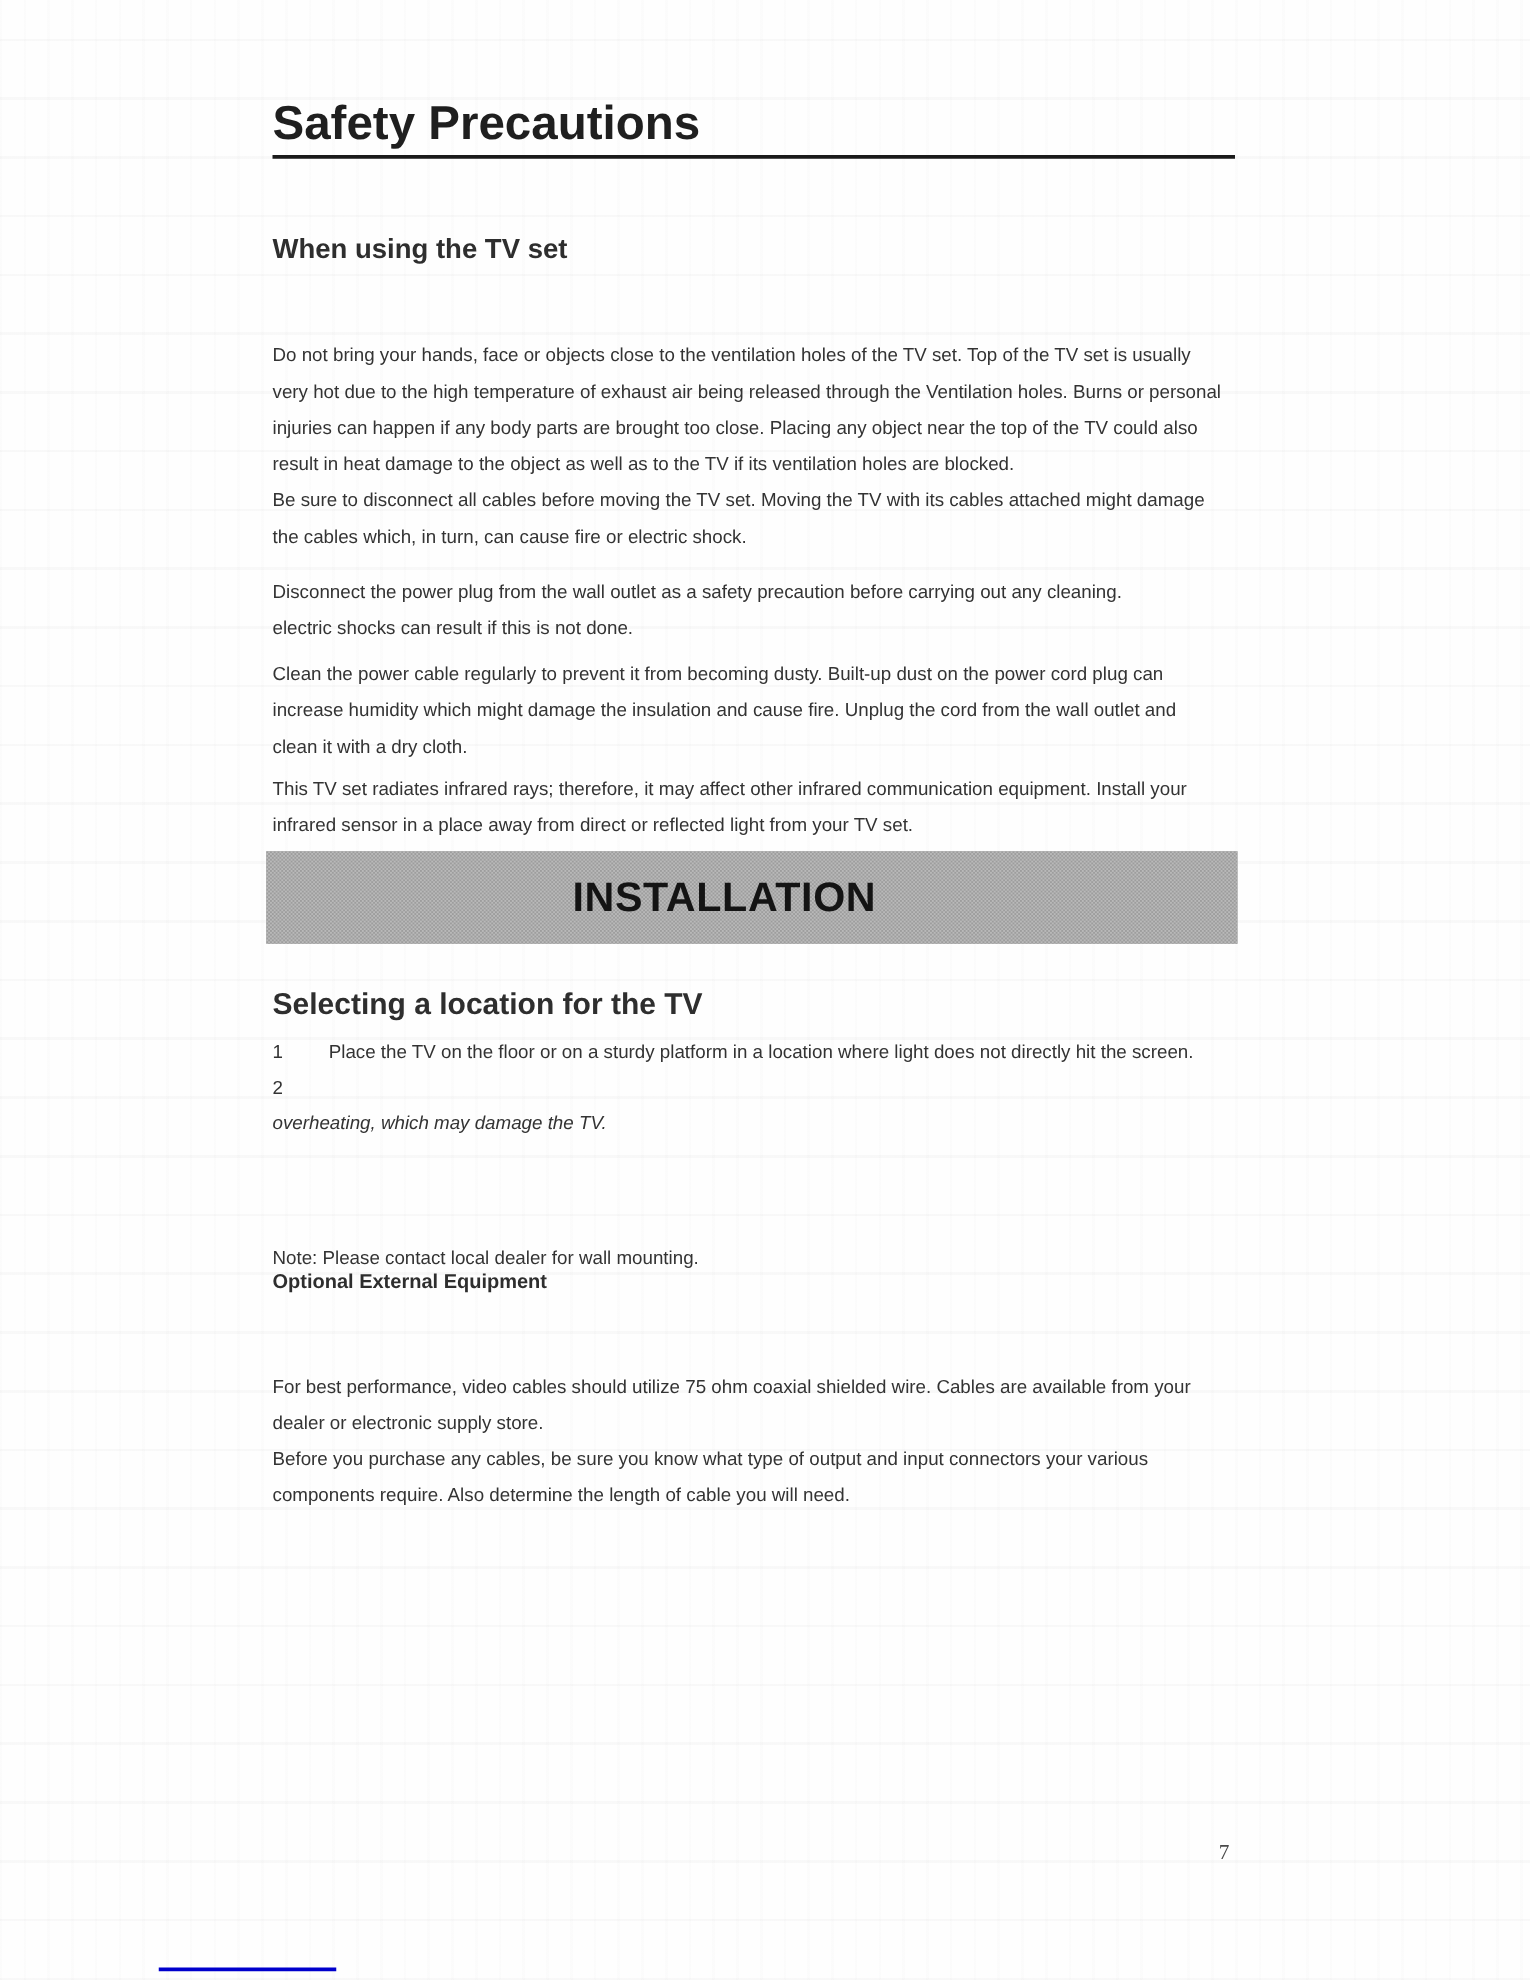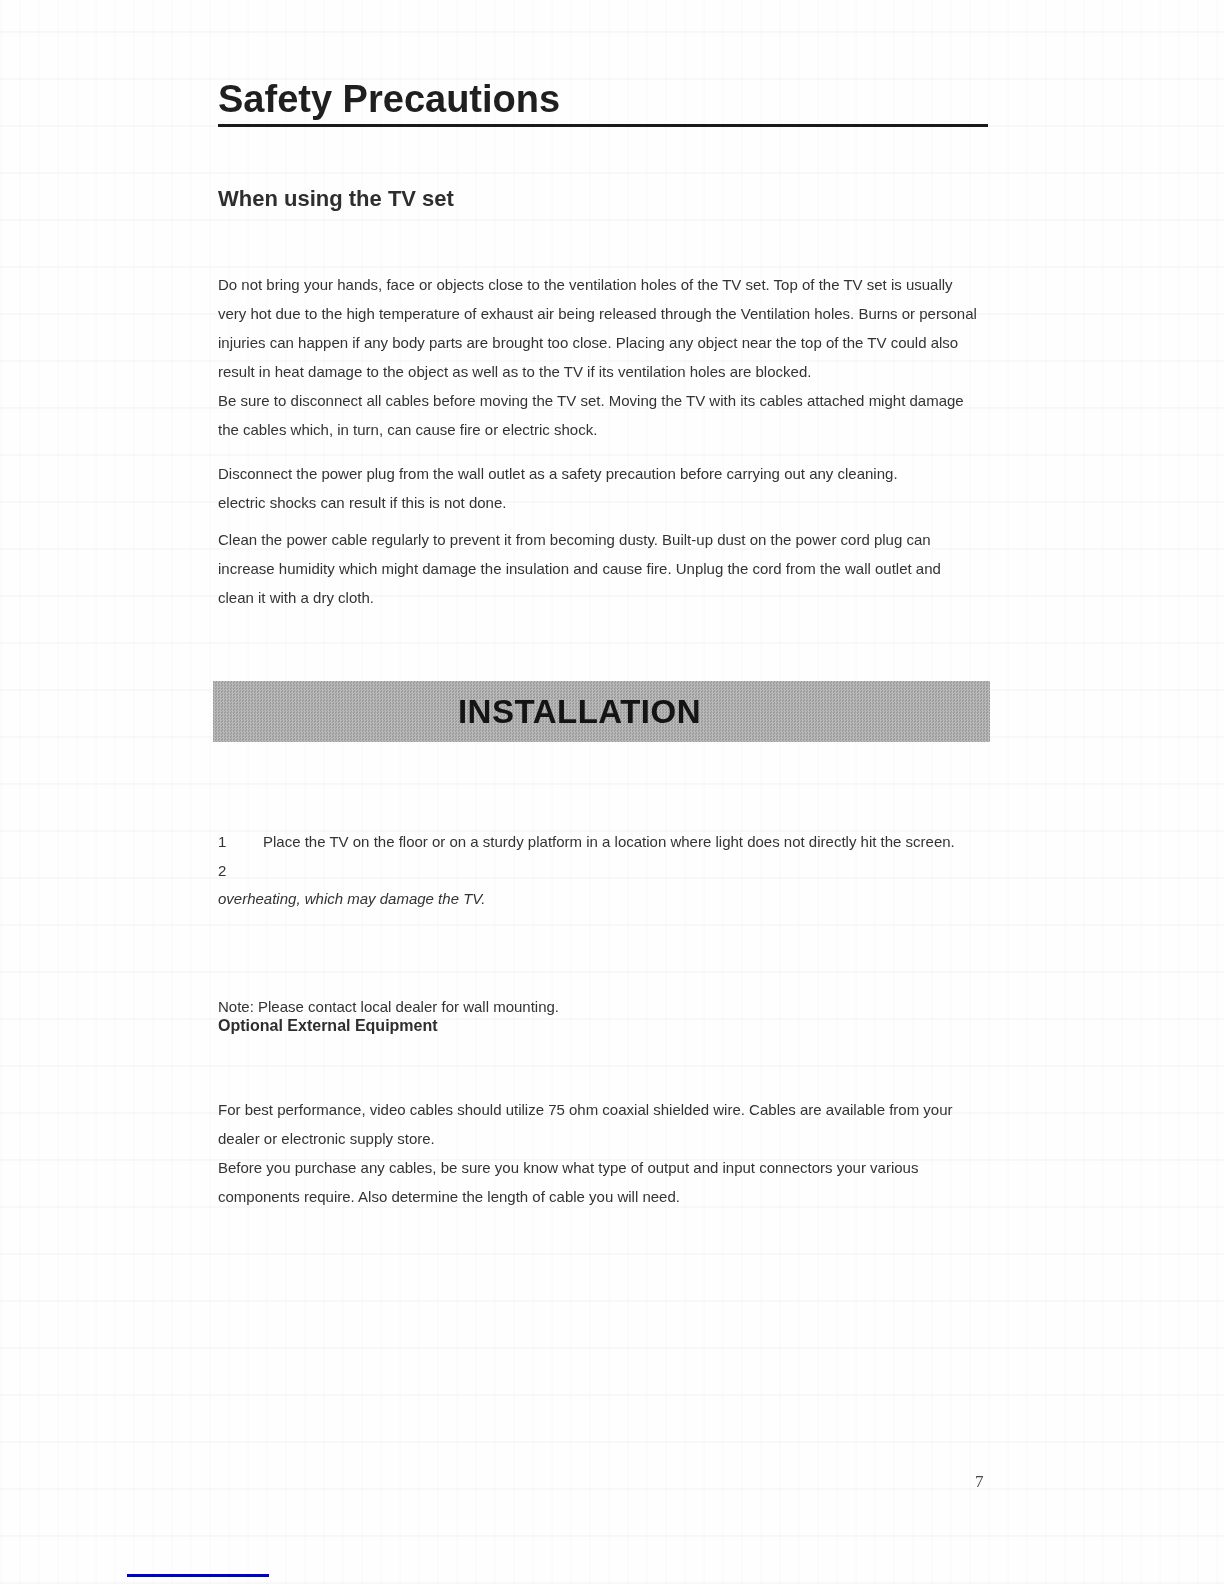--- a/index.html
+++ b/index.html
@@ -42,21 +42,21 @@
     white-space:pre;
     margin-top:48px;
   }
   .block-a { top:222px; }
   .block-b { top:411px; }
   .block-c { top:477px; }
   .block-d { top:569px; }
   .block-e { top:1047px; }
   .note-line { top:944px; }
   .banner {
-    position:absolute; left:213px; top:681px; width:777px; height:61px;
+    position:absolute; left:213px; top:681px; width:777px; height:74px;
     background:#ababab 0 0 / 3px 3px
       repeating-conic-gradient(#b9b9b9 0% 25%, #9d9d9d 0% 50%);
     display:flex; align-items:center; justify-content:center;
     padding-right:44px;
   }
   .banner-label {
     font-size:33px; font-weight:bold; color:#141414;
     letter-spacing:0.5px; white-space:pre;
   }
   .loc-list { position:absolute; left:218px; top:828px; width:790px; }
@@ -90,25 +90,28 @@
 Be sure to disconnect all cables before moving the TV set. Moving the TV with its cables attached might damage
 the cables which, in turn, can cause fire or electric shock.</p>
 
   <p class="body-block block-c">Clean the power cable regularly to prevent it from becoming dusty. Built-up dust on the power cord plug can
 increase humidity which might damage the insulation and cause fire. Unplug the cord from the wall outlet and
 clean it with a dry cloth.</p>
 
   <p class="body-block block-b">Disconnect the power plug from the wall outlet as a safety precaution before carrying out any cleaning.
 electric shocks can result if this is not done.</p>
 
+  <p class="body-block block-d">This TV set radiates infrared rays; therefore, it may affect other infrared communication equipment. Install your
+infrared sensor in a place away from direct or reflected light from your TV set.</p>
 
   <div class="banner">
     <span class="banner-label">INSTALLATION</span>
   </div>
 
+  <h2 class="h2 h2-b">Selecting a location for the TV</h2>
 
   <div class="loc-list">
     <div class="loc-row">
       <span class="loc-num">1</span>
       <span class="loc-text">Place the TV on the floor or on a sturdy platform in a location where light does not directly hit the screen.</span>
     </div>
     <div class="loc-row">
       <span class="loc-num">2</span>
     </div>
     <div class="loc-cont">overheating, which may damage the TV.</div>

